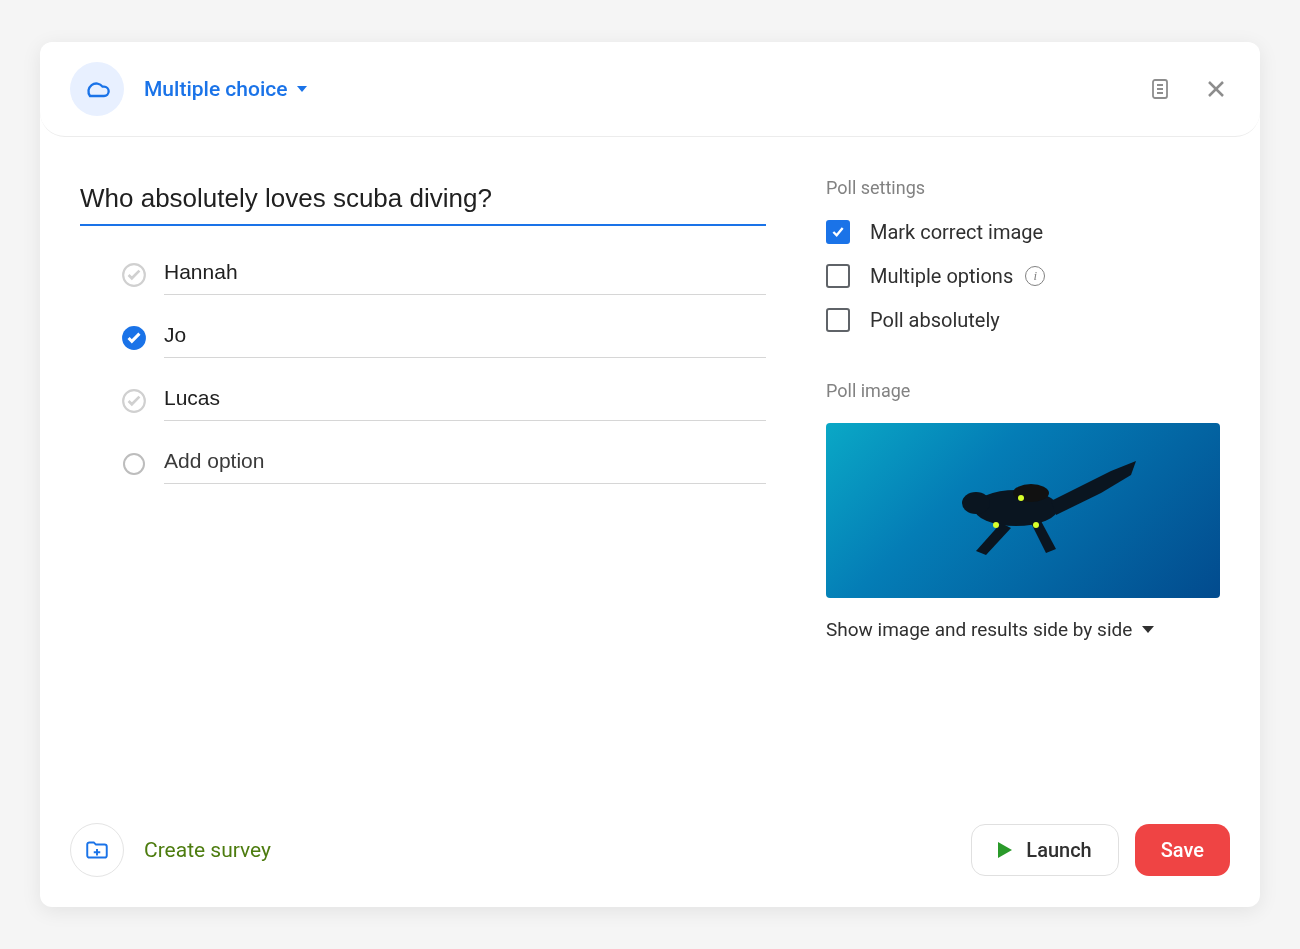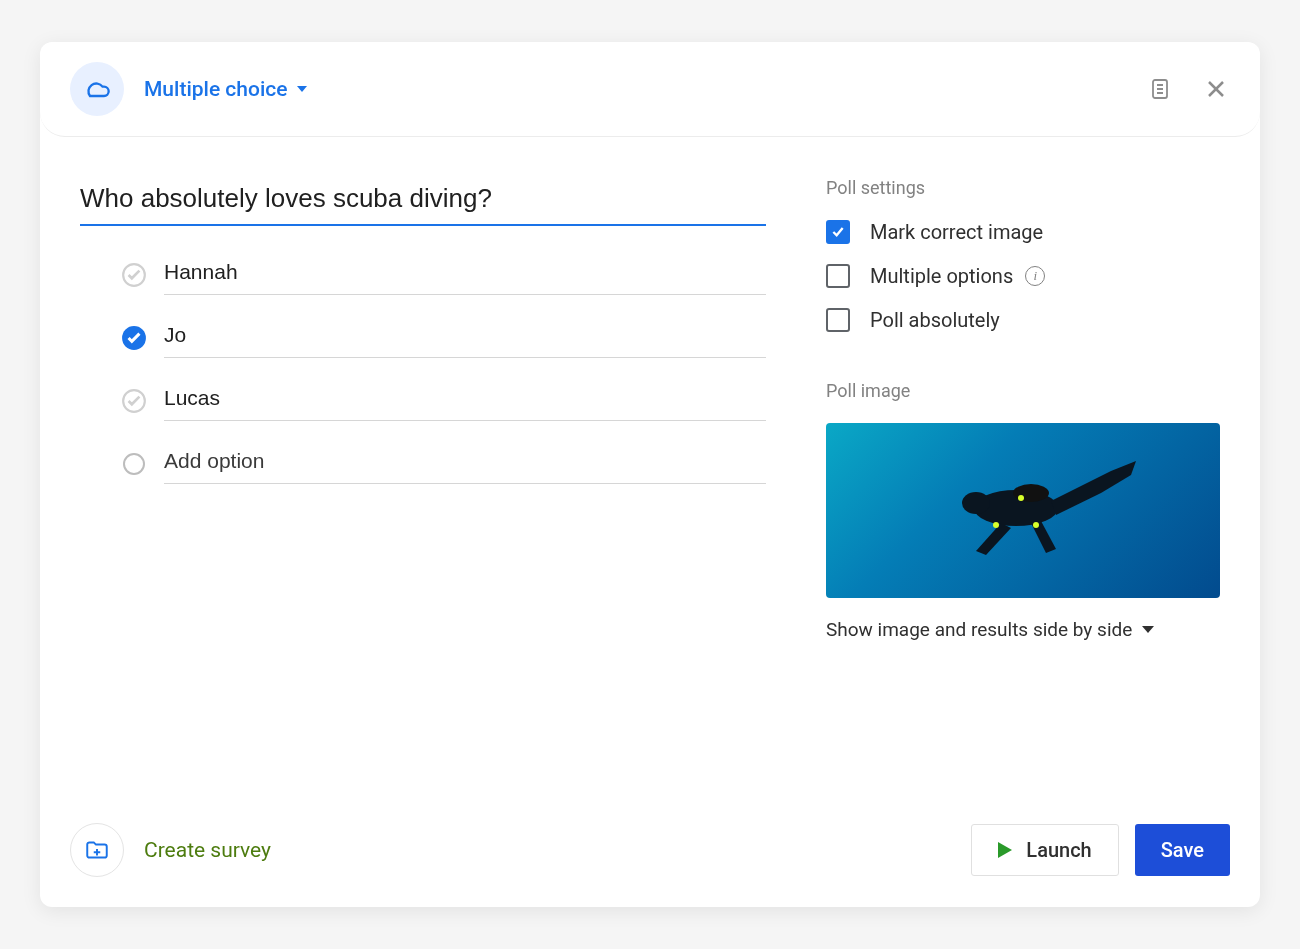--- a/index.html
+++ b/index.html
@@ -178,39 +178,39 @@
     }
     .survey-btn svg { width: 26px; height: 26px; }
     .survey-label {
       font-size: 21px; color: #4d7c0f;
       cursor: pointer;
     }
     .footer-spacer { flex: 1; }
     .btn {
       height: 52px;
       padding: 0 26px;
-      border-radius: 3px;
+      border-radius: 14px;
       font-size: 20px;
       font-weight: 500;
       display: flex; align-items: center;
       cursor: pointer;
       margin-left: 16px;
     }
     .btn-launch {
       background: #fff; border: 1px solid #e0e0e0; color: #303030;
     }
     .btn-launch .play {
       width: 0; height: 0;
       border-top: 8px solid transparent;
       border-bottom: 8px solid transparent;
       border-left: 14px solid #2a9a2a;
       margin-right: 14px;
     }
     .btn-save {
-      background: #1d4ed8; color: #fff; border: none;
+      background: #ef4444; color: #fff; border: none;
     }
   </style>
 </head>
 <body>
 
 <div class="card">
 
   <div class="header">
     <div class="cloud-badge">
       <svg viewBox="0 0 24 24" fill="none" stroke="#1a73e8" stroke-width="2">

